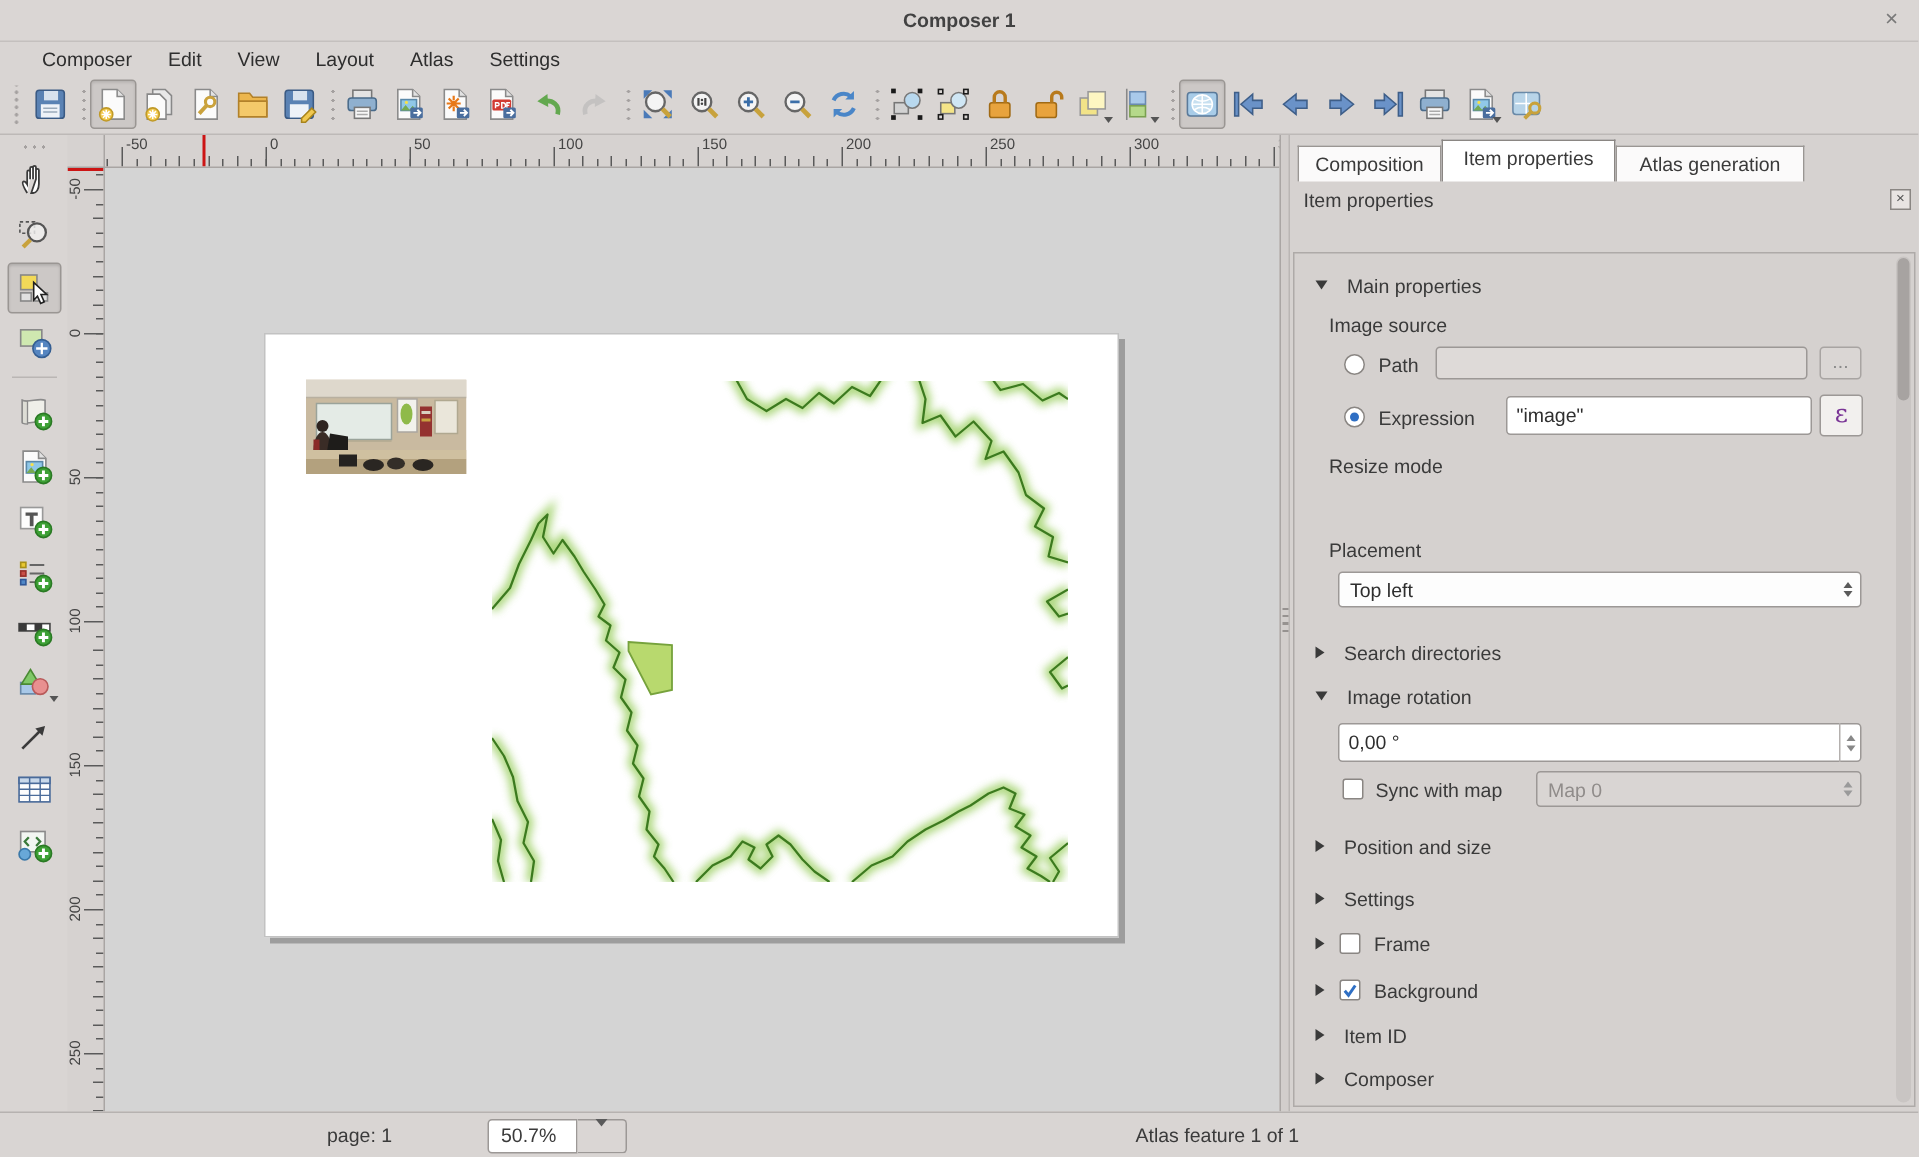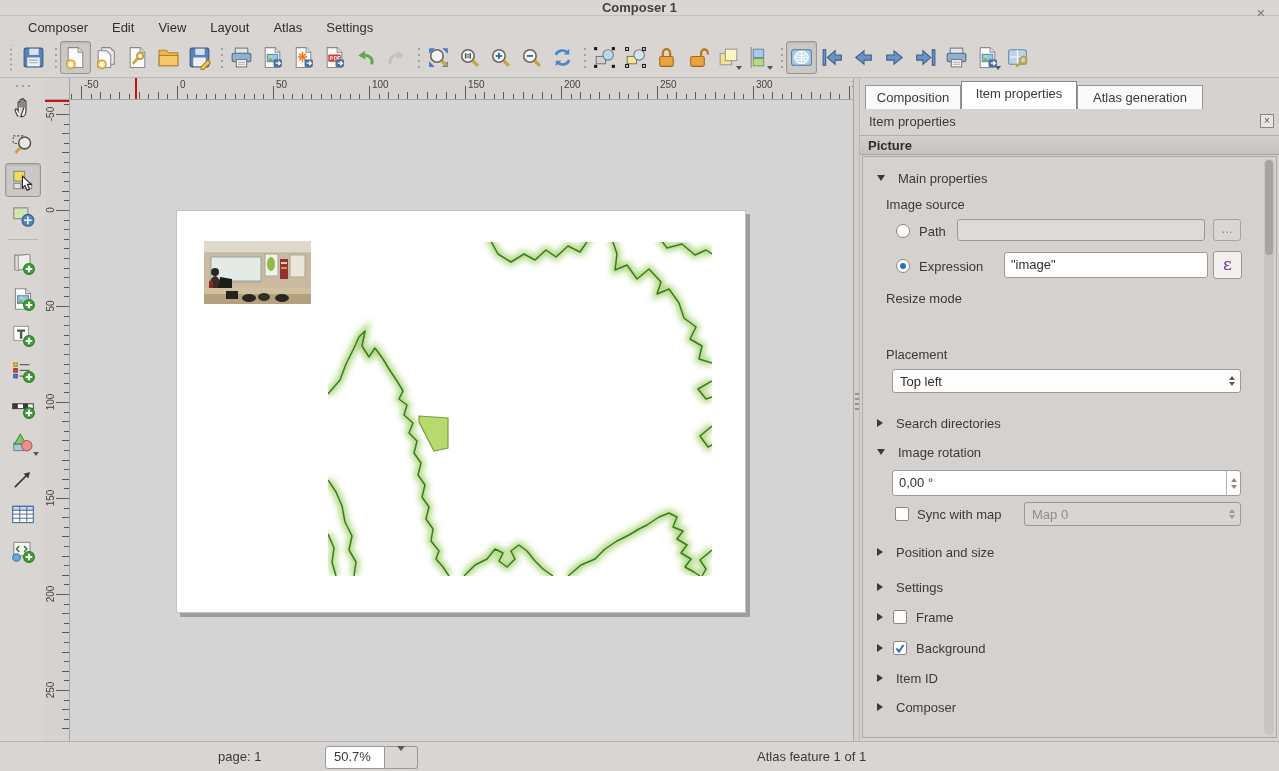--- a/index.html
+++ b/index.html
@@ -2,21 +2,21 @@
 <html><head>
 <meta charset="utf-8">
 <style>
   * { margin:0; padding:0; box-sizing:border-box; }
   html,body { width:1279px; height:771px; overflow:hidden;
     font-family:"Liberation Sans","DejaVu Sans",sans-serif; font-size:13px; color:#3a3a3a;
     background:#d9d5d3; }
   .window { width:1279px; height:771px; display:flex; flex-direction:column; background:#d9d5d3; }
 
   
-  .titlebar { height:16px; position:relative; background:#dad6d4; border-bottom:1px solid #c4c0be;
+  .titlebar { height:28px; position:relative; background:#dad6d4; border-bottom:1px solid #c4c0be;
     display:flex; align-items:center; justify-content:center; }
   .titlebar .title { font-weight:bold; color:#424242; }
   .titlebar .close { position:absolute; right:8px; top:3px; width:20px; height:20px; text-align:center;
     line-height:20px; color:#7a7a7a; font-size:15px; cursor:default; }
 
   
   .menubar { height:22px; display:flex; align-items:center; padding-left:16px; gap:0; background:#d9d5d3; }
   .menu-item { padding:2px 12px; color:#2e2e2e; }
 
   
@@ -763,21 +763,20 @@
       </div>
 
     <div class="right-panel">
       <div class="tab" style="left:5px;width:96px">Composition</div>
       <div class="tab active" style="left:101px;width:116px">Item properties</div>
       <div class="tab" style="left:217px;width:126px">Atlas generation</div>
 
       <div class="dock-title">Item properties</div>
       <div class="dock-close">×</div>
 
-      <div class="type-header">Picture</div>
 
       <div class="scroll-area">
         <div class="scroll-inner" id="scrollinner">
 
           <div class="prow" style="left:14px;top:10px">
             <span class="tri-d"></span>
             <span class="plabel" style="margin-left:13px">Main properties</span>
           </div>
 
           <div class="prow" style="left:23px;top:36px">

